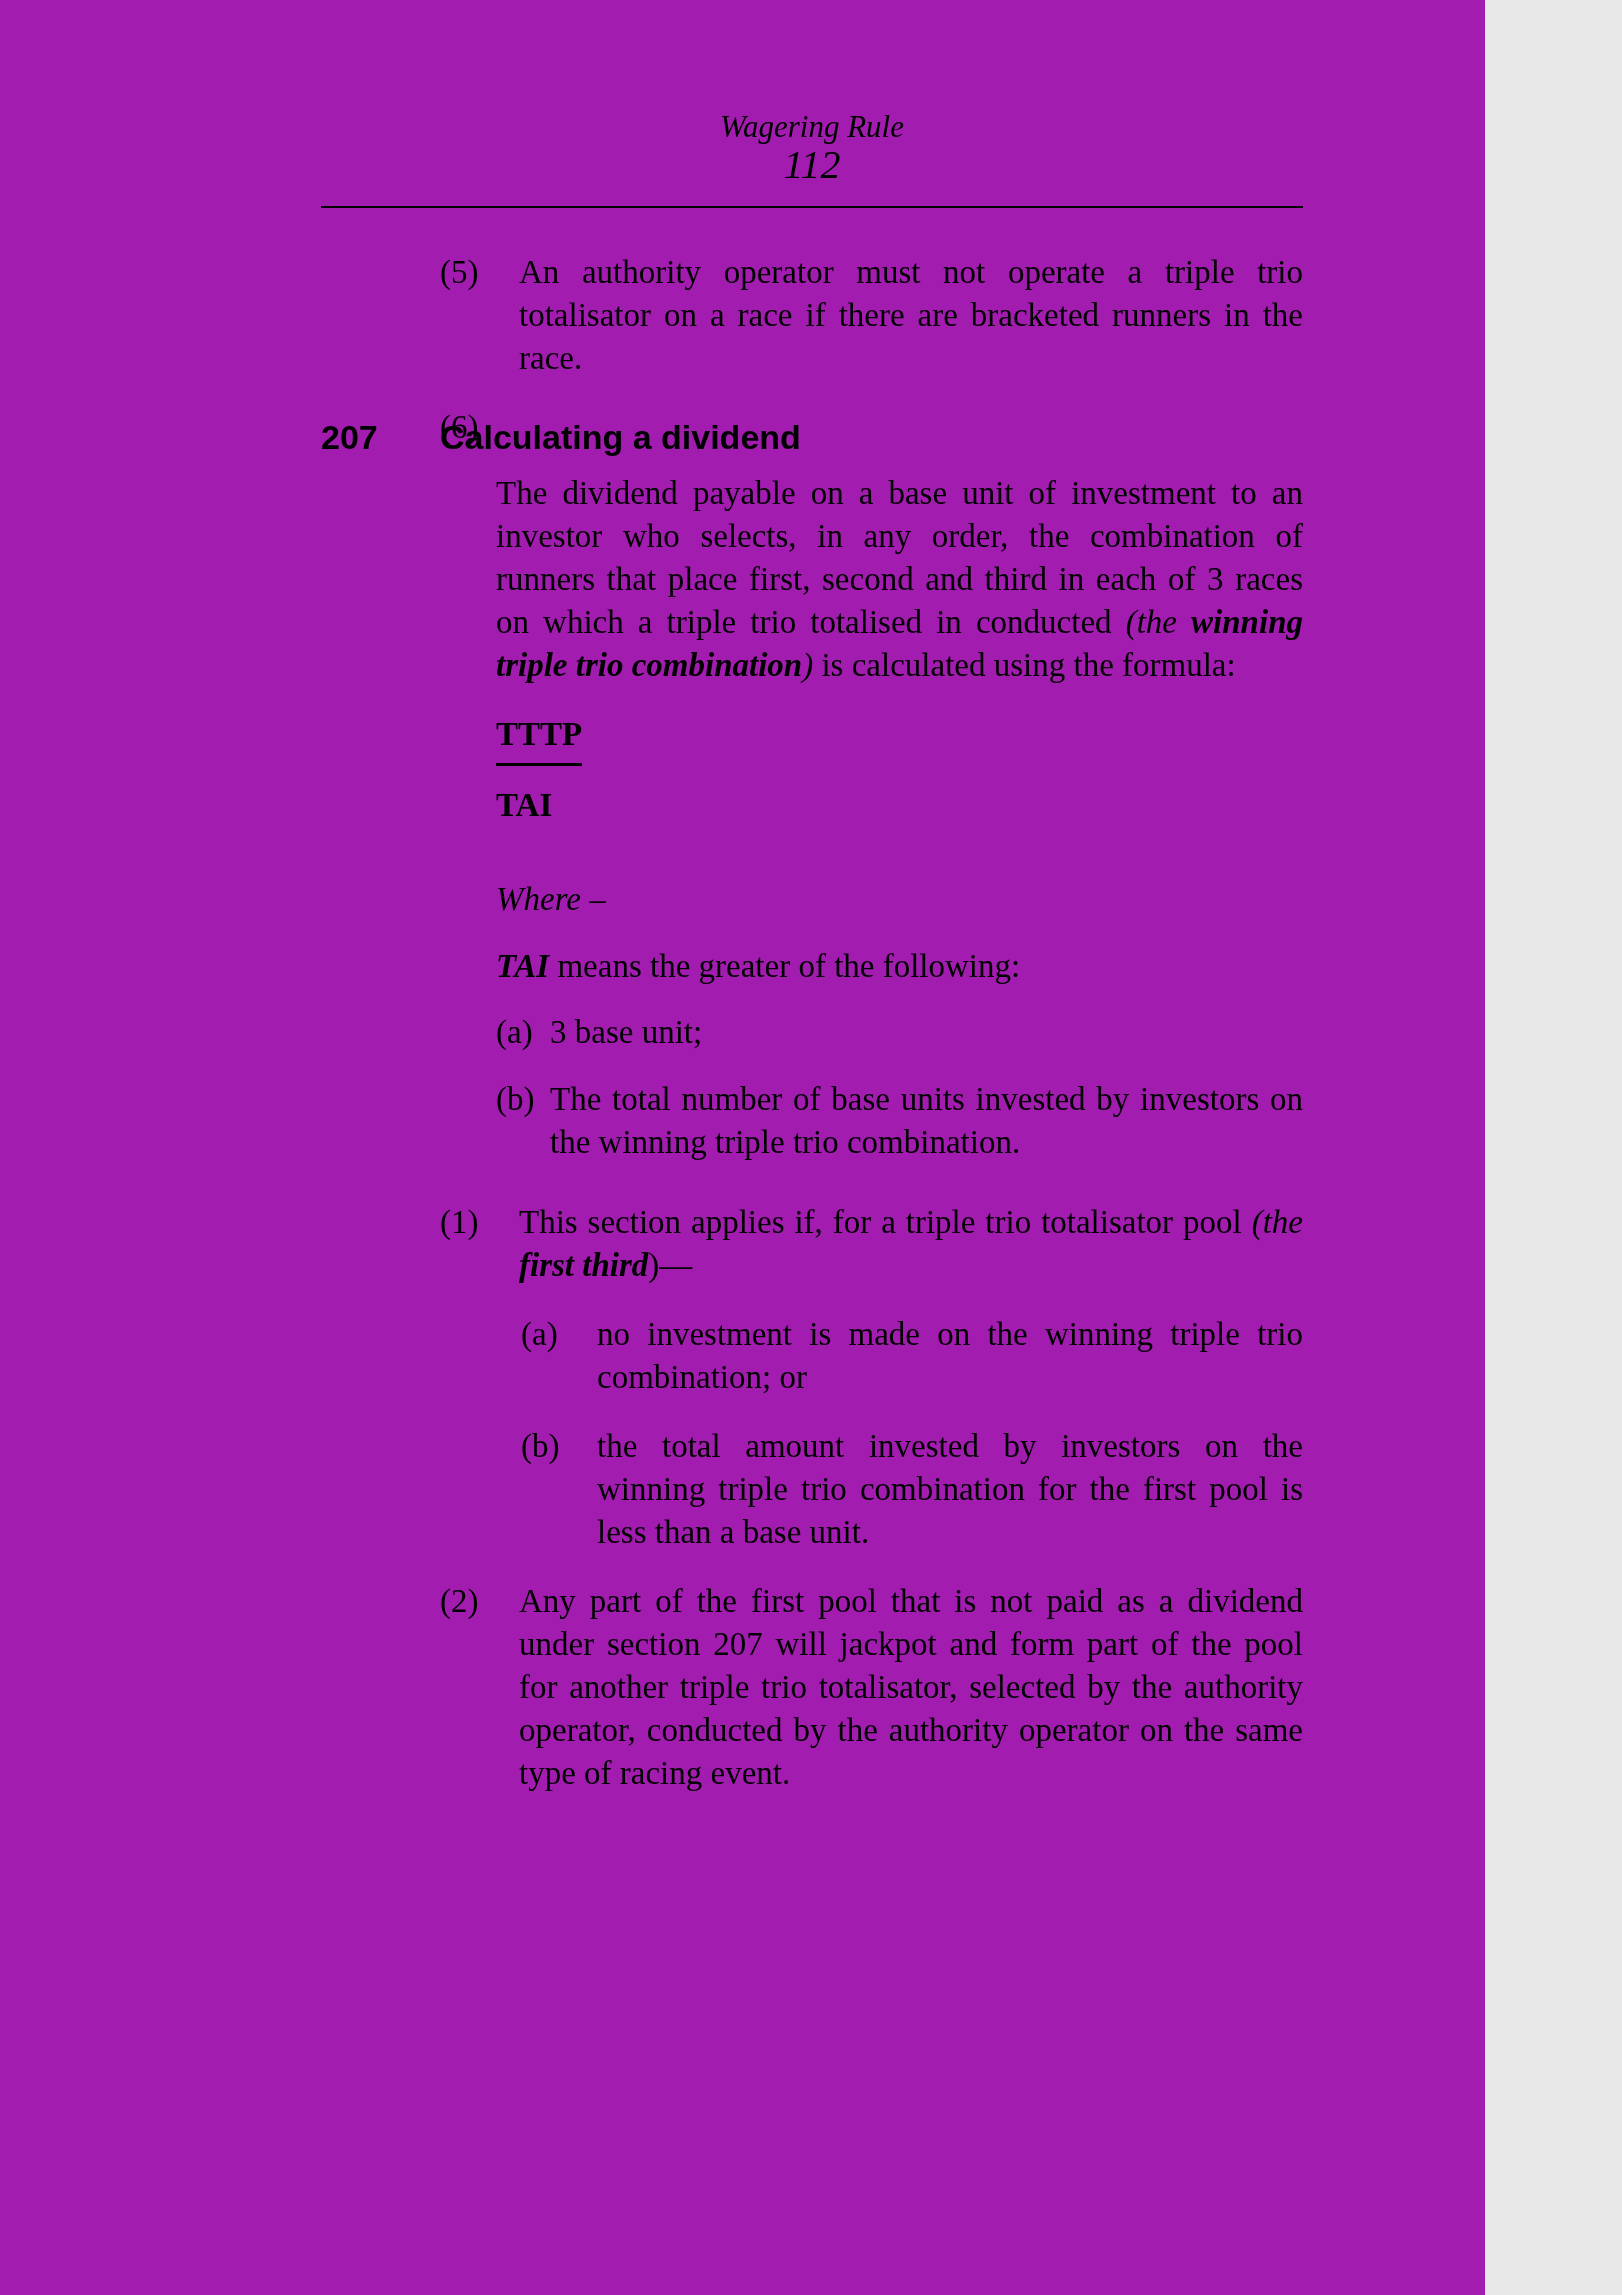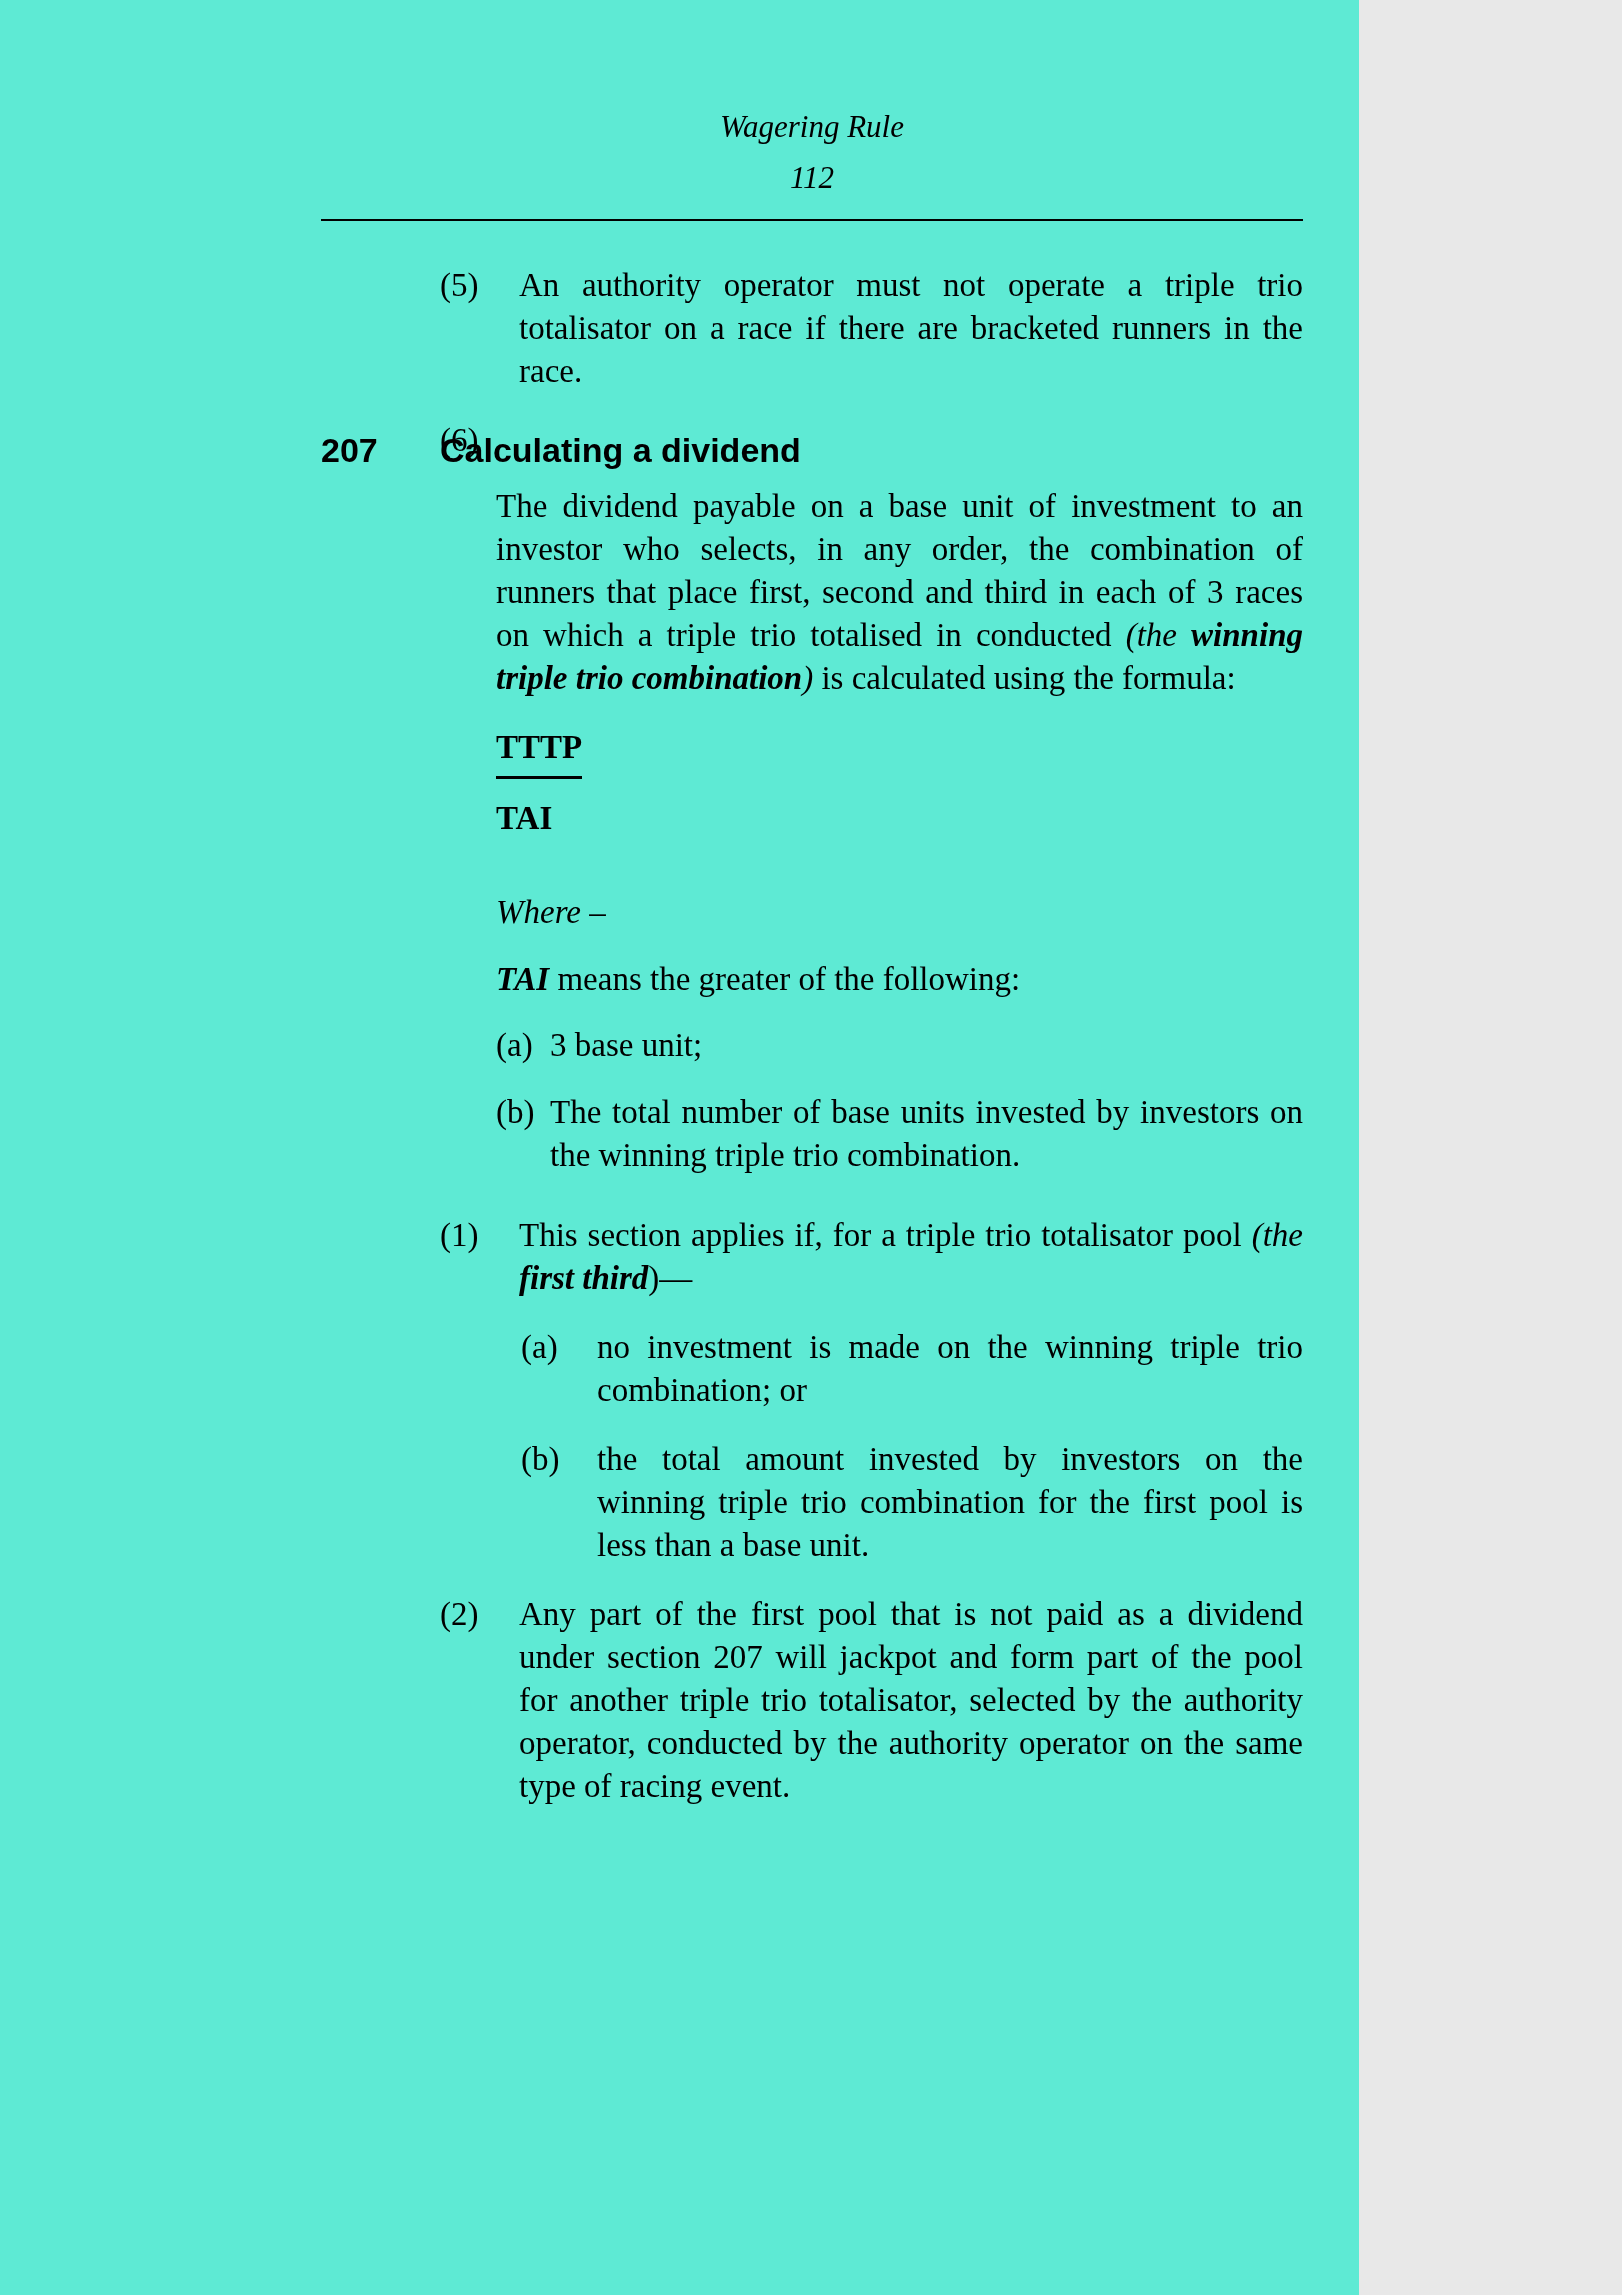--- a/index.html
+++ b/index.html
@@ -1,37 +1,36 @@
 <!DOCTYPE html>
 <html style="font-size:10.5px"><head>
 <meta charset="utf-8">
 <style>
   html, body { margin:0; padding:0; background:#e8e8e8; }
   .page {
     position:relative;
-    width:1330px;
+    width:1485px;
     height:2295px;
-    background:#5eead4;
+    background:#a21caf;
     font-family:"Liberation Serif", serif;
     font-size:33px;
     line-height:43px;
     color:#000;
     overflow:hidden;
-    padding-left:29px;
   }
   .content {
     position:absolute;
     left:321px;
     top:108px;
     width:982px;
   }
   
   .doc-header { text-align:center; font-style:italic; margin-bottom:43px; }
   .doc-title { font-size:31px; line-height:38px; }
-  .doc-page-number { font-size:31px; line-height:38px; margin-top:13px; }
+  .doc-page-number { font-size:40px; line-height:38px; margin-top:0; }
   .header-rule { height:0; border-bottom:2.6px solid #000; margin-top:22px; }
   
   .clause { position:relative; text-align:justify; margin-bottom:26px; }
   .l1 { padding-left:198px; }
   .l1 > .marker { position:absolute; left:119px; top:0; }
   .items207 .clause { padding-left:229px; margin-bottom:23.6px; }
   .items207 .clause > .marker { position:absolute; left:175px; top:0; }
   .items208 .clause { padding-left:276px; }
   .items208 .clause > .marker { position:absolute; left:200px; top:0; }
   

